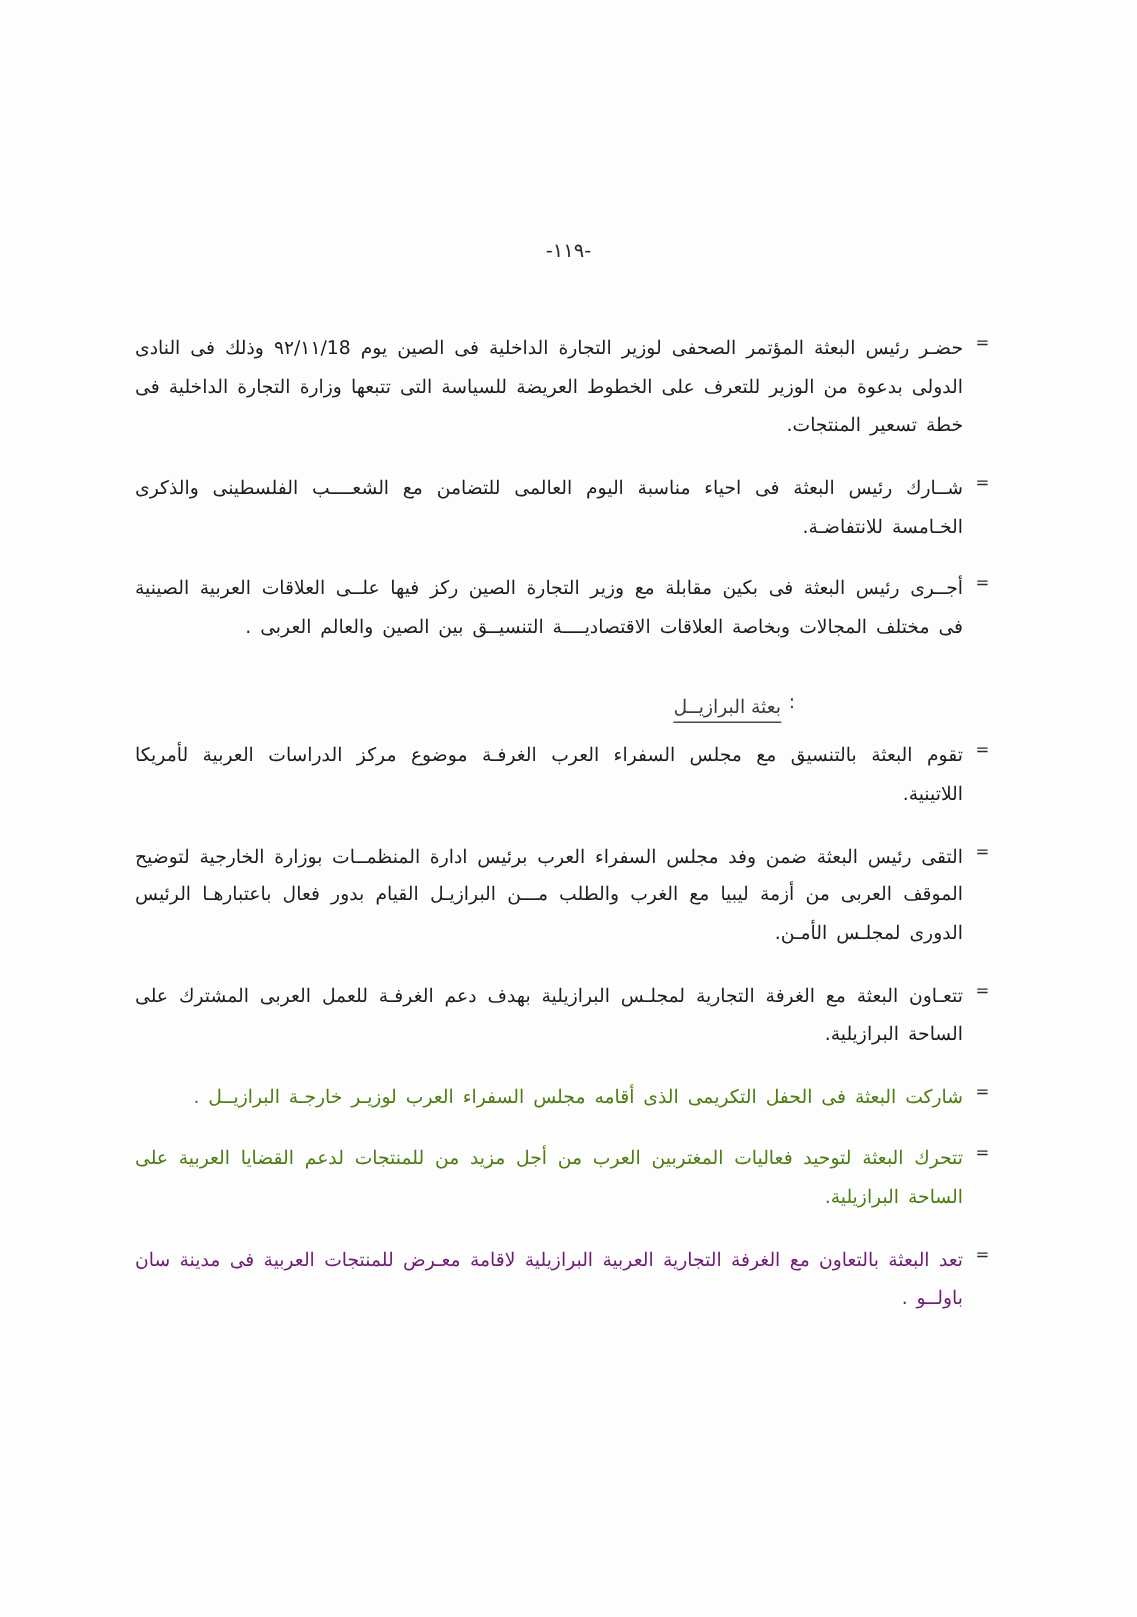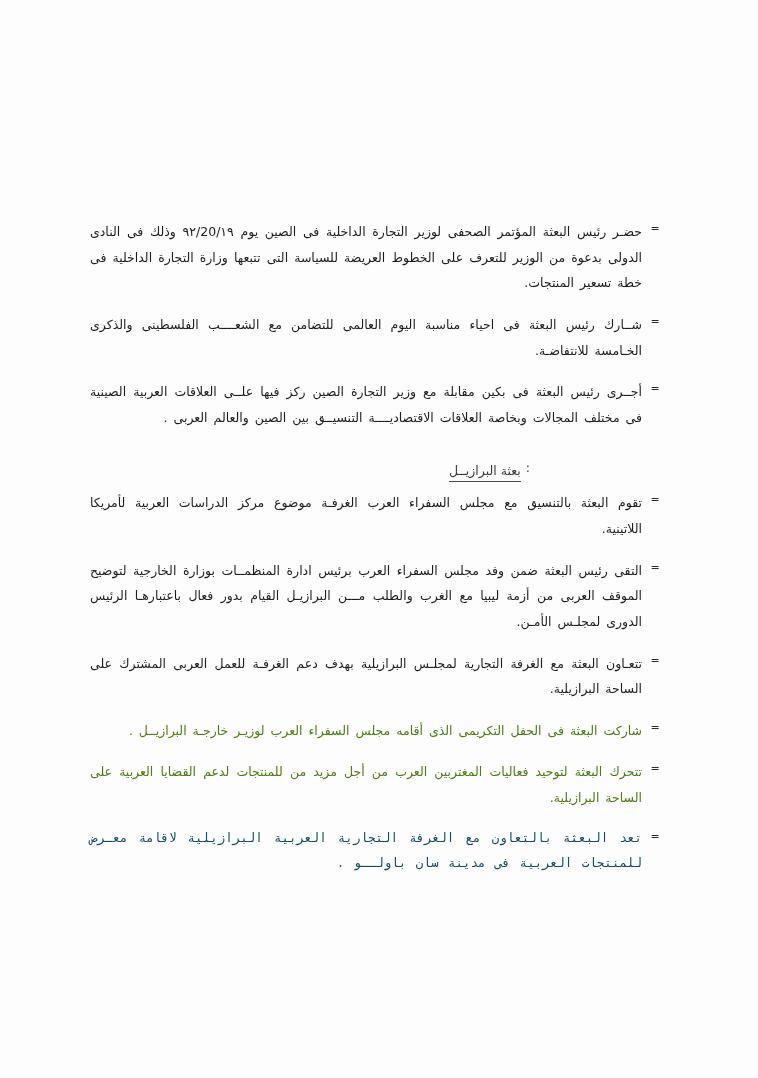--- a/index.html
+++ b/index.html
@@ -58,22 +58,21 @@
     font-size: 12.5px;
     line-height: 2.05;
     color: #1d1d1d;
     letter-spacing: 0.2px;
     word-spacing: 2px;
   }
   .bullet-text.faded {
     color: #4d7c0f;
   }
   .bullet-text.faded2 {
-    color: #0c4a6e;
-    font-family: Liberation Mono, monospace;
+    color: #701a75;
   }
   .section-head {
     display: flex;
     flex-direction: row;
     justify-content: flex-start;
     margin: 30px 0 8px 0;
     padding-right: 0;
   }
   .section-head-inner {
     margin-right: 120px;
@@ -96,28 +95,29 @@
   }
   .spacer-top {
     height: 4px;
   }
 </style>
 </head>
 <body>
 
 <div class="page">
 
+  <div class="page-number">-۱۱۹-</div>
 
   <div class="content">
 
     <div class="spacer-top"></div>
 
     <div class="bullet-block">
       <div class="bullet-mark">=</div>
-      <div class="bullet-text">حضـر رئيس البعثة المؤتمر الصحفى لوزير التجارة الداخلية فى الصين يوم ٩٢/20/١٩ وذلك فى النادى الدولى بدعوة من الوزير للتعرف على الخطوط العريضة للسياسة التى تتبعها وزارة التجارة الداخلية فى خطة تسعير المنتجات.</div>
+      <div class="bullet-text">حضـر رئيس البعثة المؤتمر الصحفى لوزير التجارة الداخلية فى الصين يوم ٩٢/١١/18 وذلك فى النادى الدولى بدعوة من الوزير للتعرف على الخطوط العريضة للسياسة التى تتبعها وزارة التجارة الداخلية فى خطة تسعير المنتجات.</div>
     </div>
 
     <div class="bullet-block">
       <div class="bullet-mark">=</div>
       <div class="bullet-text">شــارك رئيس البعثة فى احياء مناسبة اليوم العالمى للتضامن مع الشعــــب الفلسطينى والذكرى الخـامسة للانتفاضـة.</div>
     </div>
 
     <div class="bullet-block">
       <div class="bullet-mark">=</div>
       <div class="bullet-text">أجــرى رئيس البعثة فى بكين مقابلة مع وزير التجارة الصين ركز فيها علــى العلاقات العربية الصينية فى مختلف المجالات وبخاصة العلاقات الاقتصاديــــة التنسيــق بين الصين والعالم العربى .</div>

